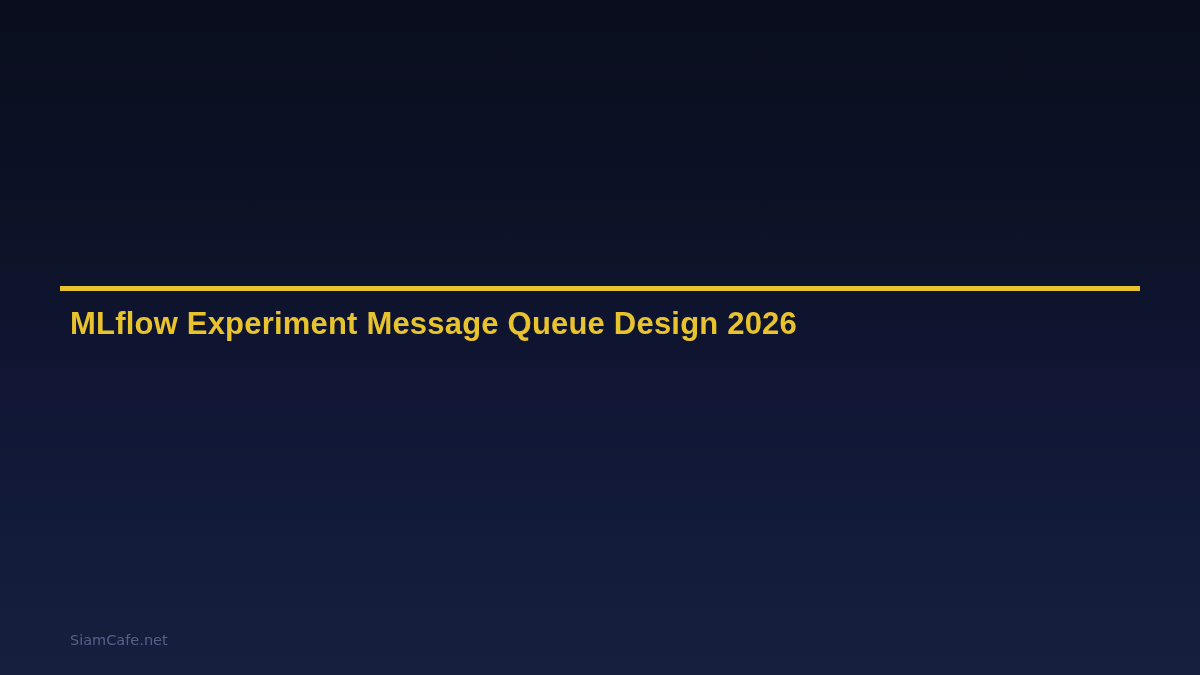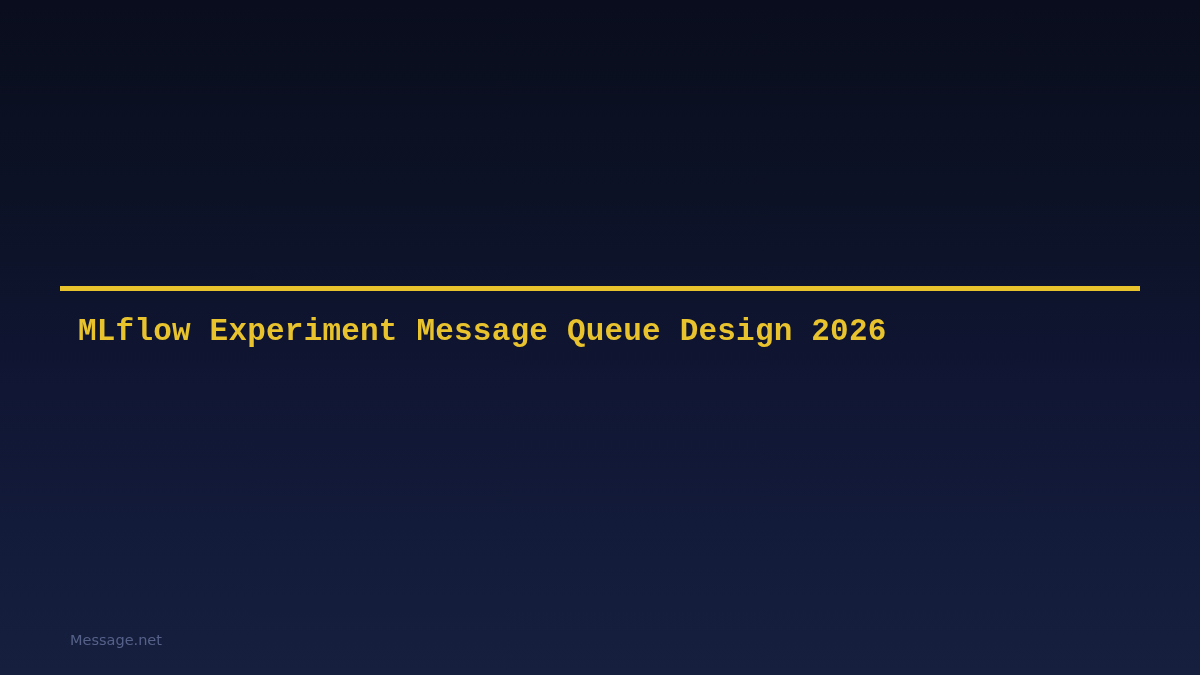--- a/index.html
+++ b/index.html
@@ -39,22 +39,22 @@
     width: 1080px;
     height: 5px;
     background: #e8c32e;
   }
 
   
   #title {
     position: absolute;
     left: 70px;
     top: 306px;
-    margin: 8px;
-    font-family: Liberation Mono, monospace;
+    margin: 0;
+    font-family: Liberation Sans, sans-serif;
     font-size: 31px;
     font-weight: bold;
     line-height: 36px;
     letter-spacing: 0.2px;
     color: #e8c32e;
     white-space: nowrap;
   }
 
   
   #footer-label {
@@ -71,15 +71,15 @@
 </style>
 </head>
 <body>
 
 <div id="slide">
 
   <div id="accent-rule"></div>
 
   <h1 id="title">MLflow Experiment Message Queue Design 2026</h1>
 
-  <div id="footer-label">Message.net</div>
+  <div id="footer-label">SiamCafe.net</div>
 
 </div>
 
 </body></html>

